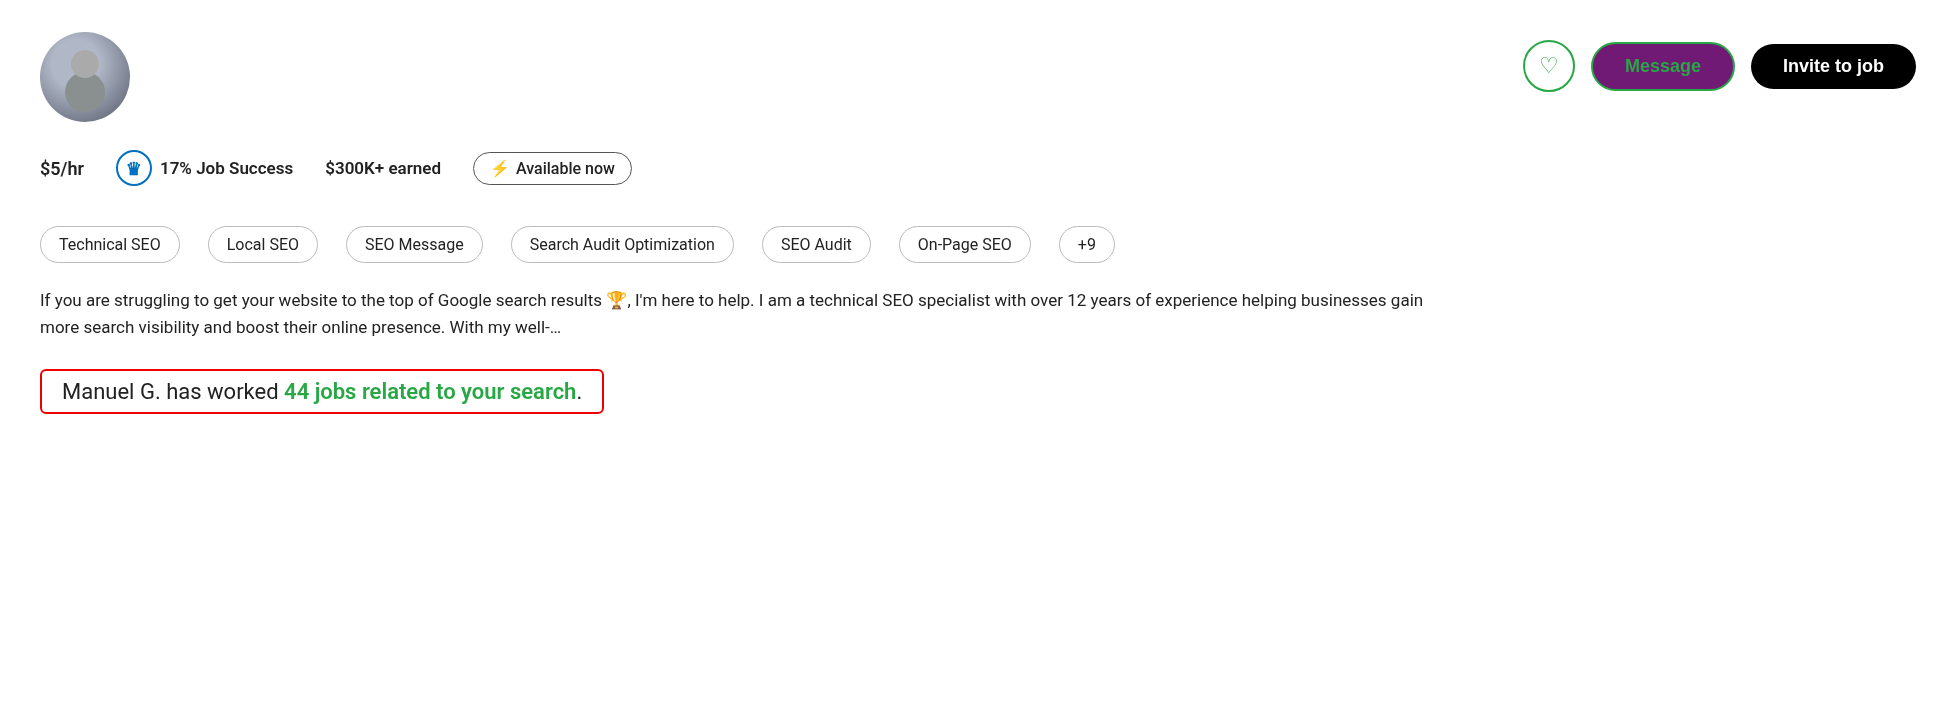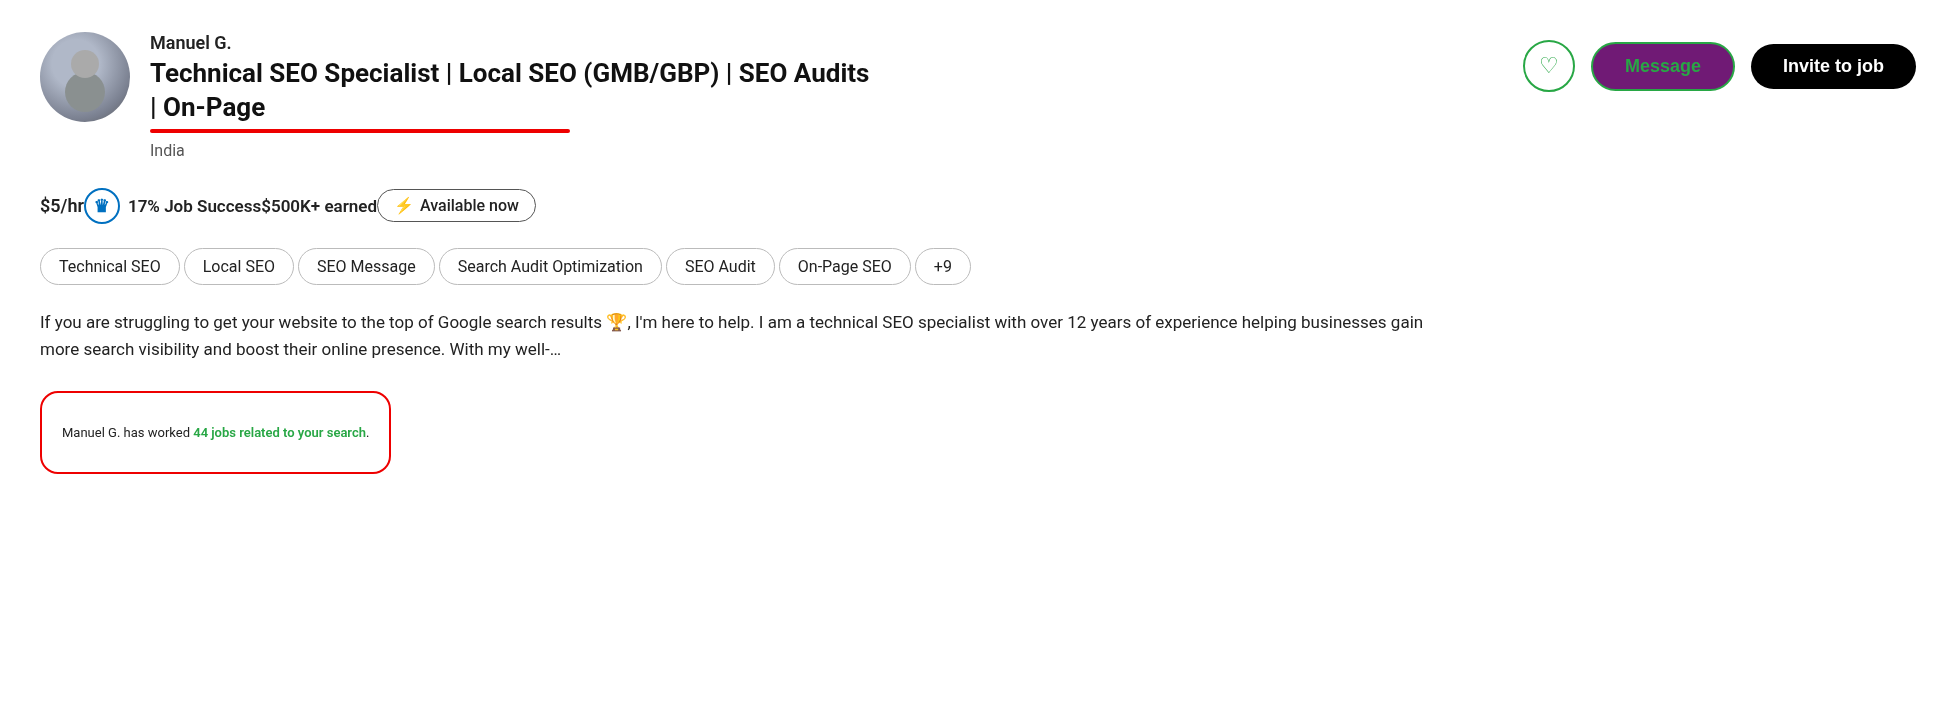--- a/index.html
+++ b/index.html
@@ -135,21 +135,22 @@
       background: #000000;
       color: #fff;
       font-size: 18px;
       font-weight: 600;
       cursor: pointer;
     }
 
     .stats-row {
       display: flex;
       align-items: center;
-      margin-bottom: 24px;
+      gap: 32px;
+      margin-bottom: 40px;
     }
 
     .stat-rate {
       font-size: 18px;
       font-weight: 600;
       color: #222;
     }
 
     .job-success {
       display: flex;
@@ -191,21 +192,21 @@
     }
 
     .available-icon {
       color: #0070c0;
       font-size: 16px;
     }
 
     .skills-row {
       display: flex;
       align-items: center;
-      gap: 4px;
+      gap: 28px;
       flex-wrap: wrap;
       margin-bottom: 24px;
     }
 
     .skill-tag {
       border: 1.5px solid #bbb;
       border-radius: 20px;
       padding: 8px 18px;
       font-size: 16px;
       color: #222;
@@ -216,49 +217,41 @@
     .bio-text {
       font-size: 17px;
       color: #222;
       line-height: 1.6;
       margin-bottom: 28px;
       max-width: 1400px;
     }
 
     .jobs-highlight-box {
       border: 2.5px solid #e00;
-      border-radius: 18px;
-      padding: 32px 20px;
-      font-size: 13px;
+      border-radius: 6px;
+      padding: 8px 20px;
+      font-size: 22px;
       color: #222;
       display: inline-block;
       max-width: 700px;
     }
 
     .jobs-highlight-box .jobs-count {
       color: #28a745;
       font-weight: 600;
     }
   </style>
 </head>
 <body>
 
 
 
 <div class="profile-header">
   <div class="profile-left">
     <div class="avatar"></div>
-    <div class="profile-info">
-      <span class="profile-name">Manuel G.</span>
-      <div class="profile-title">
-        <span>Technical SEO Specialist | Local SEO (GMB/GBP) | SEO Audits | On-Page</span>
-        <span class="red-underline"></span>
-      </div>
-      <span class="profile-location">India</span>
-    </div>
   </div>
 
   <div class="profile-actions">
     <button class="heart-btn">
       <span>♡</span>
     </button>
     <button class="message-btn">Message</button>
     <button class="invite-btn">Invite to job</button>
   </div>
 </div>
@@ -266,21 +259,21 @@
 <div class="stats-row">
   <span class="stat-rate">$5/hr</span>
 
   <div class="job-success">
     <div class="crown-badge">
       <span>♛</span>
     </div>
     <span>17% Job Success</span>
   </div>
 
-  <span class="stat-earned">$500K+ earned</span>
+  <span class="stat-earned">$300K+ earned</span>
 
   <div class="available-badge">
     <span class="available-icon">⚡</span>
     <span>Available now</span>
   </div>
 </div>
 
 <div class="skills-row">
 
 <span class="skill-tag">Technical SEO</span>

